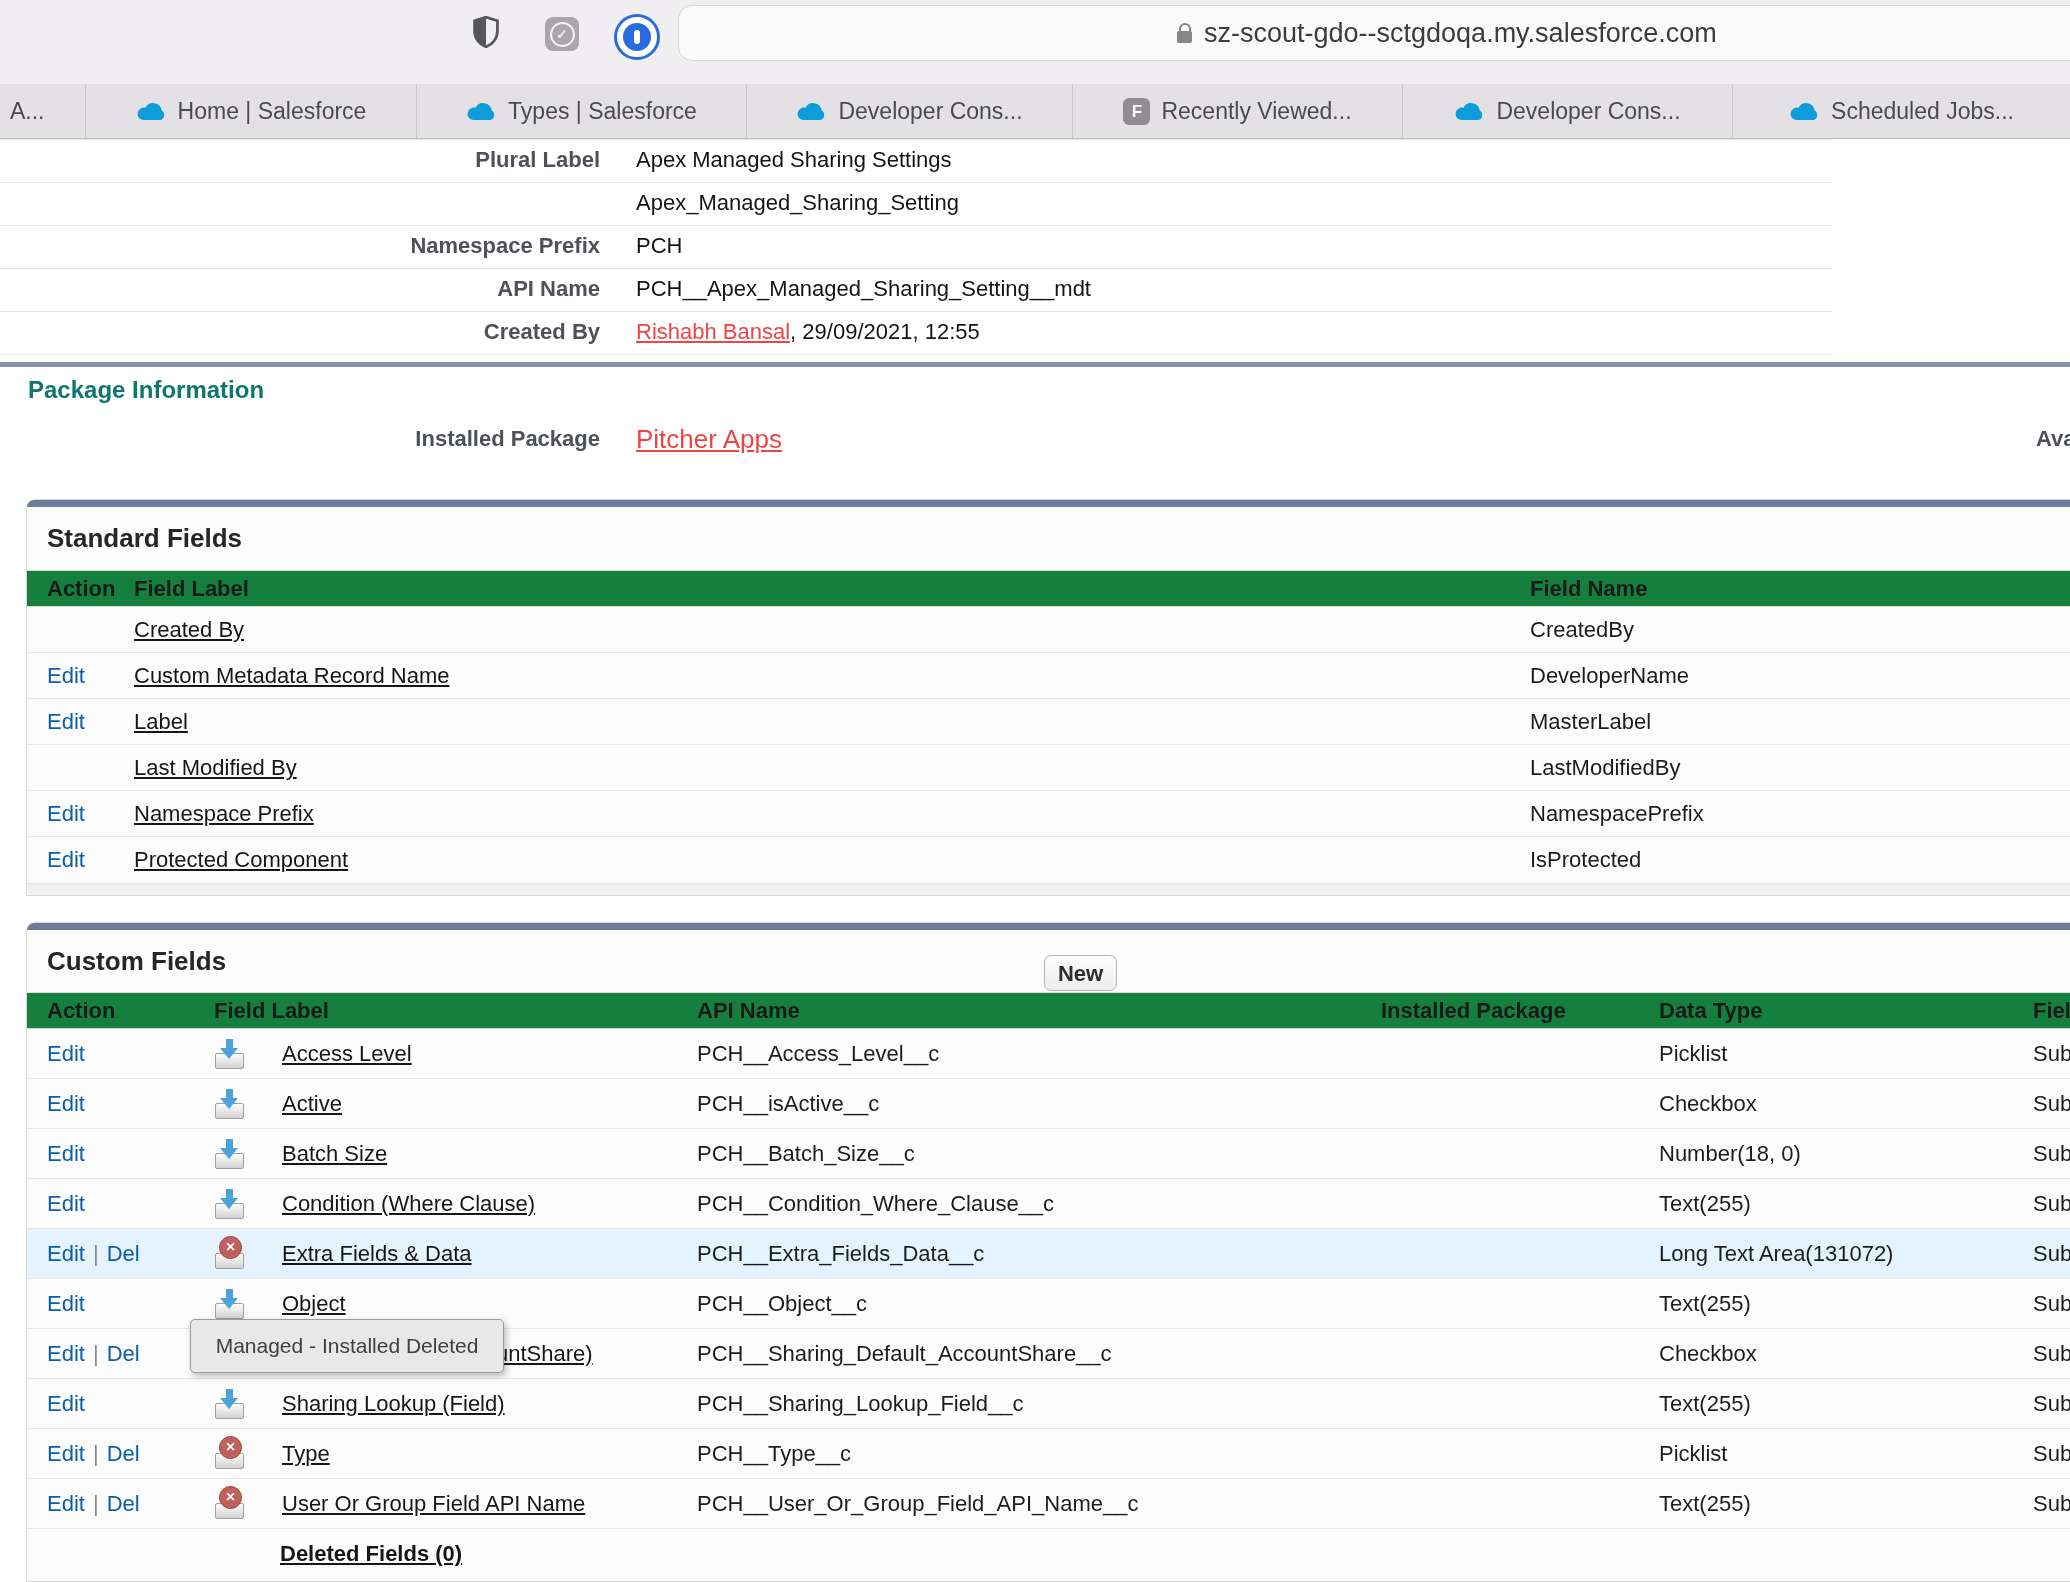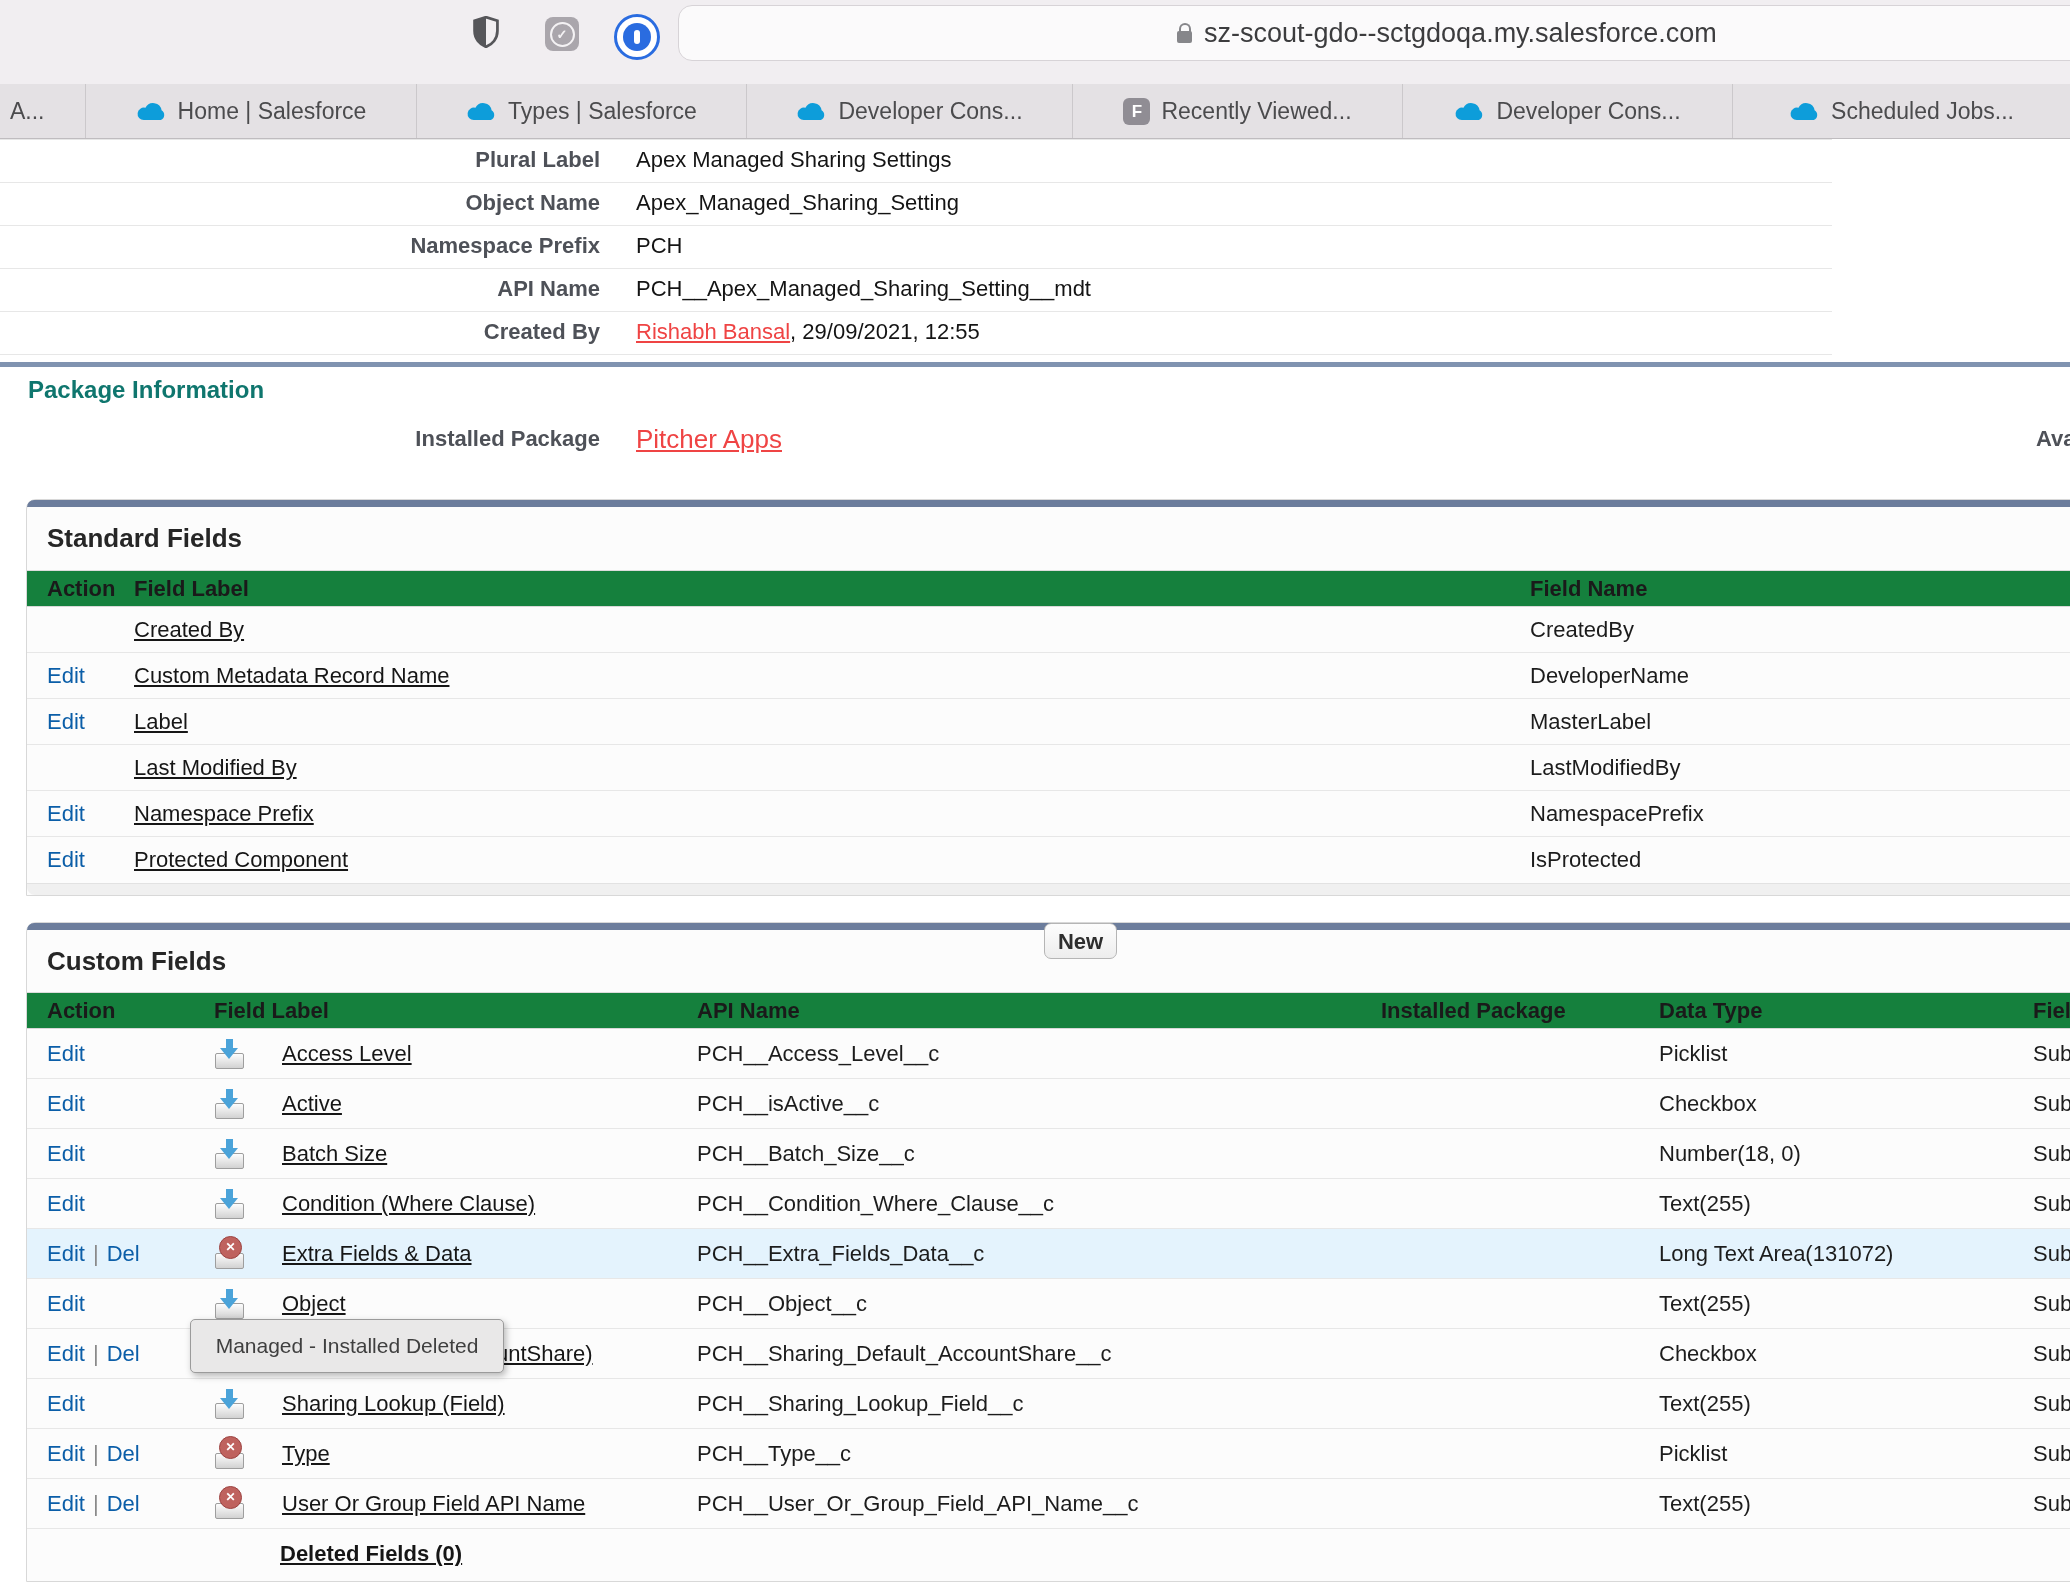--- a/index.html
+++ b/index.html
@@ -77,21 +77,21 @@
   .cf-labelwrap{display:flex;align-items:center;}
 
   
   .field-icon{position:relative;width:32px;height:30px;display:inline-block;margin-right:36px;flex:0 0 auto;}
   .field-icon .tray{position:absolute;left:1px;bottom:0;width:27px;height:14px;background:linear-gradient(#fdfdfd,#d2d2d2);border:1px solid #9e9e9e;border-radius:2px;}
   .field-icon .arrow-stem{position:absolute;left:12px;top:0;width:7px;height:11px;background:#4ba3d9;}
   .field-icon .arrow-head{position:absolute;left:6px;top:9px;width:0;height:0;border-left:9px solid transparent;border-right:9px solid transparent;border-top:11px solid #4ba3d9;}
   .field-icon .red-badge{position:absolute;left:5px;top:-3px;width:21px;height:21px;background:#bf625e;border:1px solid #9c4341;border-radius:50%;color:#fff;font-size:12px;font-weight:bold;text-align:center;line-height:20px;}
 
   
-  .new-btn{position:absolute;left:1017px;top:0;width:73px;height:36px;background:linear-gradient(#fdfdfd,#ededed);border:1px solid #b5b5b5;border-radius:7px;font-family:"Liberation Sans",sans-serif;font-size:22px;font-weight:bold;color:#2e2e2e;text-align:center;line-height:34px;cursor:pointer;}
+  .new-btn{position:absolute;left:1017px;top:32px;width:73px;height:36px;background:linear-gradient(#fdfdfd,#ededed);border:1px solid #b5b5b5;border-radius:7px;font-family:"Liberation Sans",sans-serif;font-size:22px;font-weight:bold;color:#2e2e2e;text-align:center;line-height:34px;cursor:pointer;}
 
   
   .tooltip{position:absolute;left:190px;top:1319px;width:312px;height:52px;background:#e9e8e8;border:1px solid #9b9b9b;border-radius:5px;box-shadow:2px 3px 7px rgba(0,0,0,0.28);font-size:21px;color:#3f3f3f;text-align:center;line-height:52px;z-index:50;white-space:nowrap;}
 
   .deleted-row td{border-top:1px solid #e7e7e7;}
 </style>
 </head>
 <body>
 
 <div class="stage">
@@ -162,21 +162,20 @@
       <span>Scheduled Jobs...</span>
     </div>
   </div>
 
   <div class="detail">
     <div class="drow firstrow">
       <div class="dlabel">Plural Label</div>
       <div class="dvalue">Apex Managed Sharing Settings</div>
     </div>
     <div class="drow">
-      <div class="dlabel">Object Name</div>
       <div class="dvalue">Apex_Managed_Sharing_Setting</div>
     </div>
     <div class="drow">
       <div class="dlabel">Namespace Prefix</div>
       <div class="dvalue">PCH</div>
     </div>
     <div class="drow">
       <div class="dlabel">API Name</div>
       <div class="dvalue">PCH__Apex_Managed_Sharing_Setting__mdt</div>
     </div>

